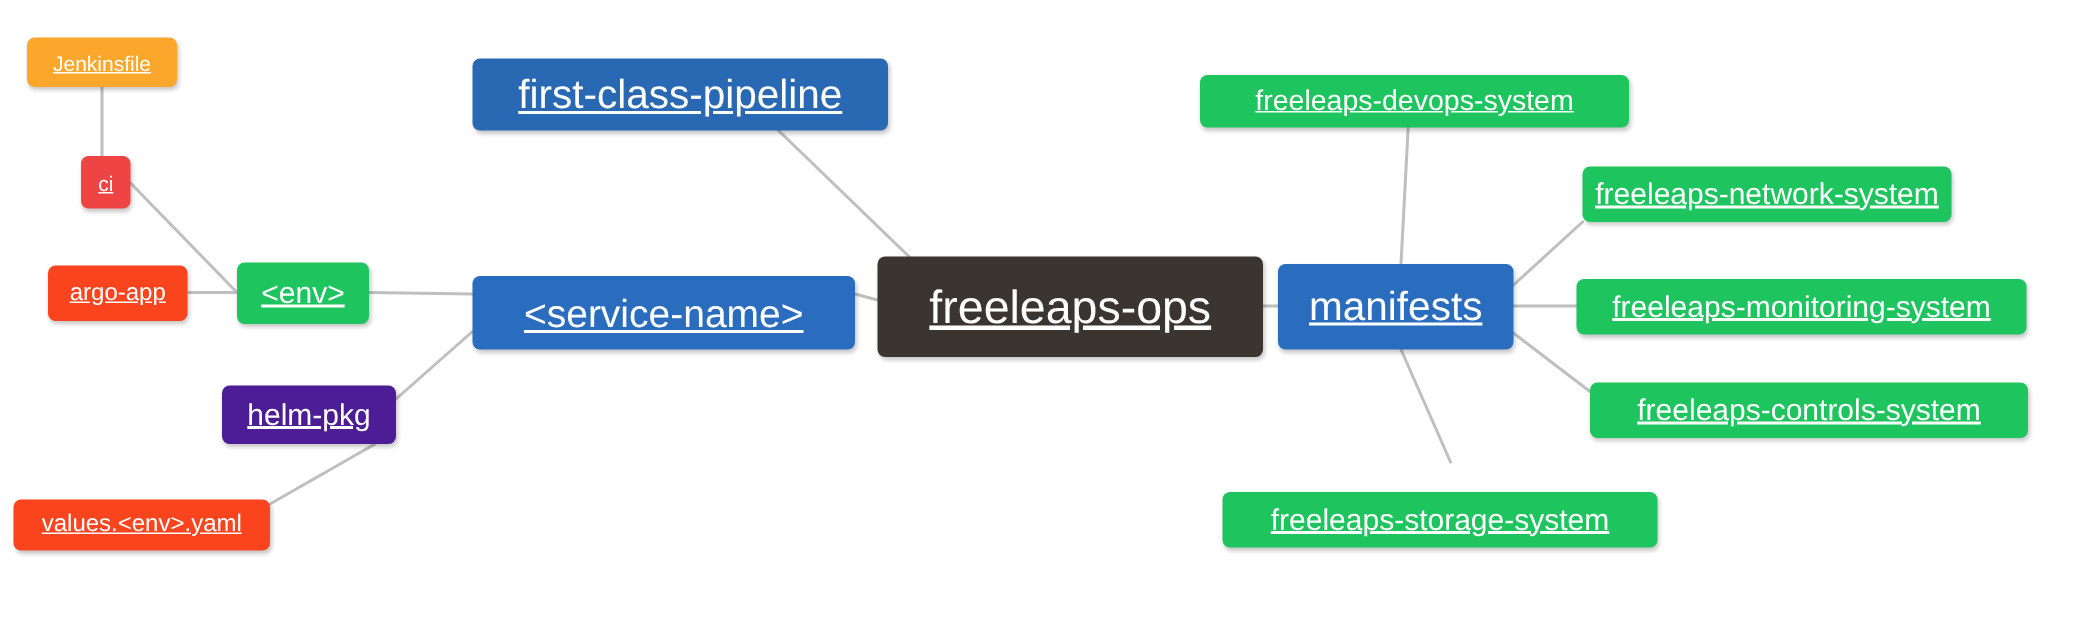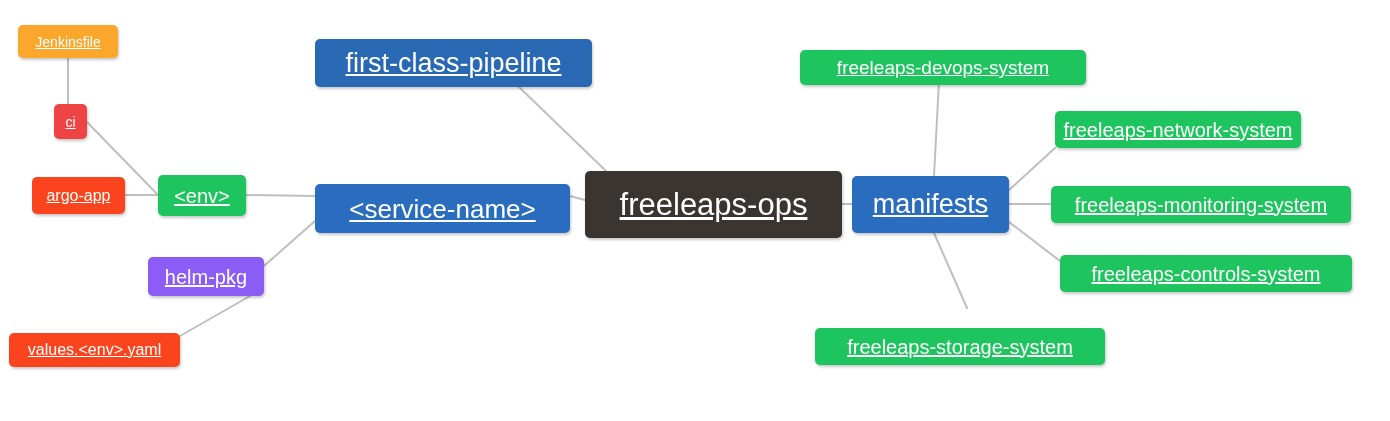--- a/index.html
+++ b/index.html
@@ -73,21 +73,21 @@
       </div>
       <div class="mm-node" style="left: 54px; top: 104px; width: 33px; height: 35px; background: #ef4444; font-size: 14px;">
         <span class="mm-label">ci</span>
       </div>
       <div class="mm-node" style="left: 32px; top: 177px; width: 93px; height: 37px; background: rgb(250, 68, 30); font-size: 16px;">
         <span class="mm-label">argo-app</span>
       </div>
       <div class="mm-node" style="left: 158px; top: 175px; width: 88px; height: 41px; background: rgb(30, 196, 94); font-size: 20px;">
         <span class="mm-label">&lt;env&gt;</span>
       </div>
-      <div class="mm-node" style="left: 148px; top: 257px; width: 116px; height: 39px; background: #8b5cf6; font-size: 20px;">
+      <div class="mm-node" style="left: 148px; top: 257px; width: 116px; height: 39px; background: #4c1d95; font-size: 20px;">
         <span class="mm-label">helm-pkg</span>
       </div>
       <div class="mm-node" style="left: 9px; top: 333px; width: 171px; height: 34px; background: rgb(250, 68, 30); font-size: 16px;">
         <span class="mm-label">values.&lt;env&gt;.yaml</span>
       </div>
       <div class="mm-node" style="left: 315px; top: 39px; width: 277px; height: 48px; background: rgb(41, 105, 180); font-size: 27px;">
         <span class="mm-label">first-class-pipeline</span>
       </div>
       <div class="mm-node" style="left: 315px; top: 172px; width: 255px; height: 49px; background: rgb(42, 109, 190); font-size: 26px; margin-top: 12px;">
         <span class="mm-label">&lt;service-name&gt;</span>

